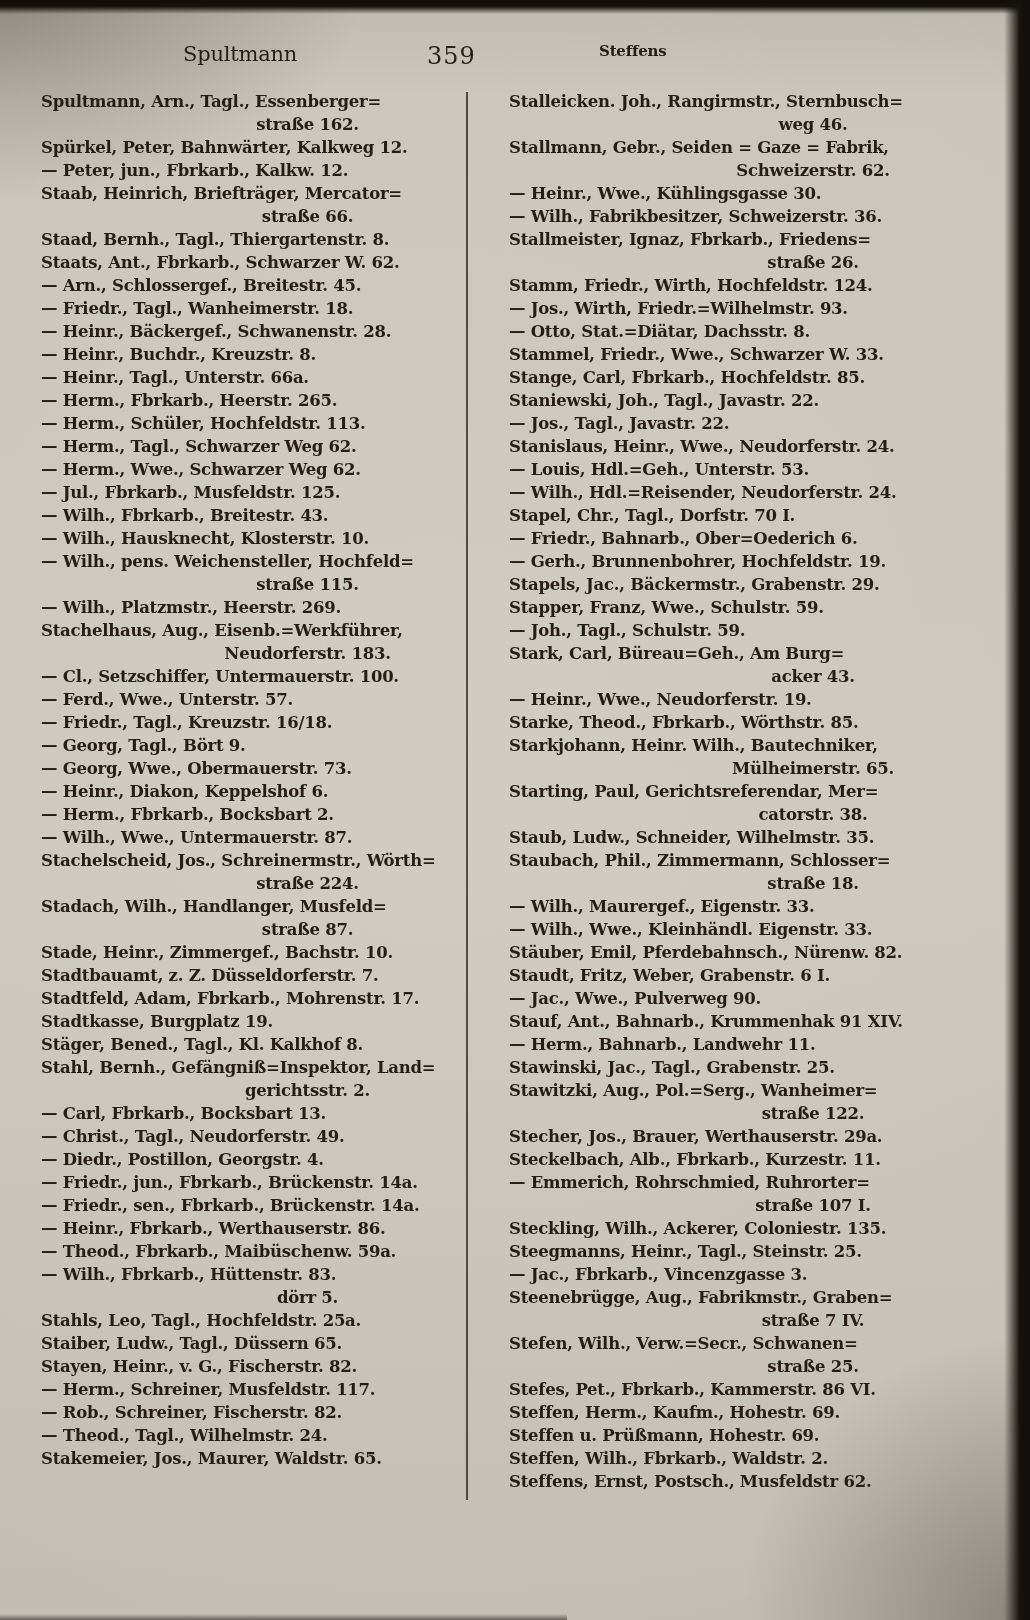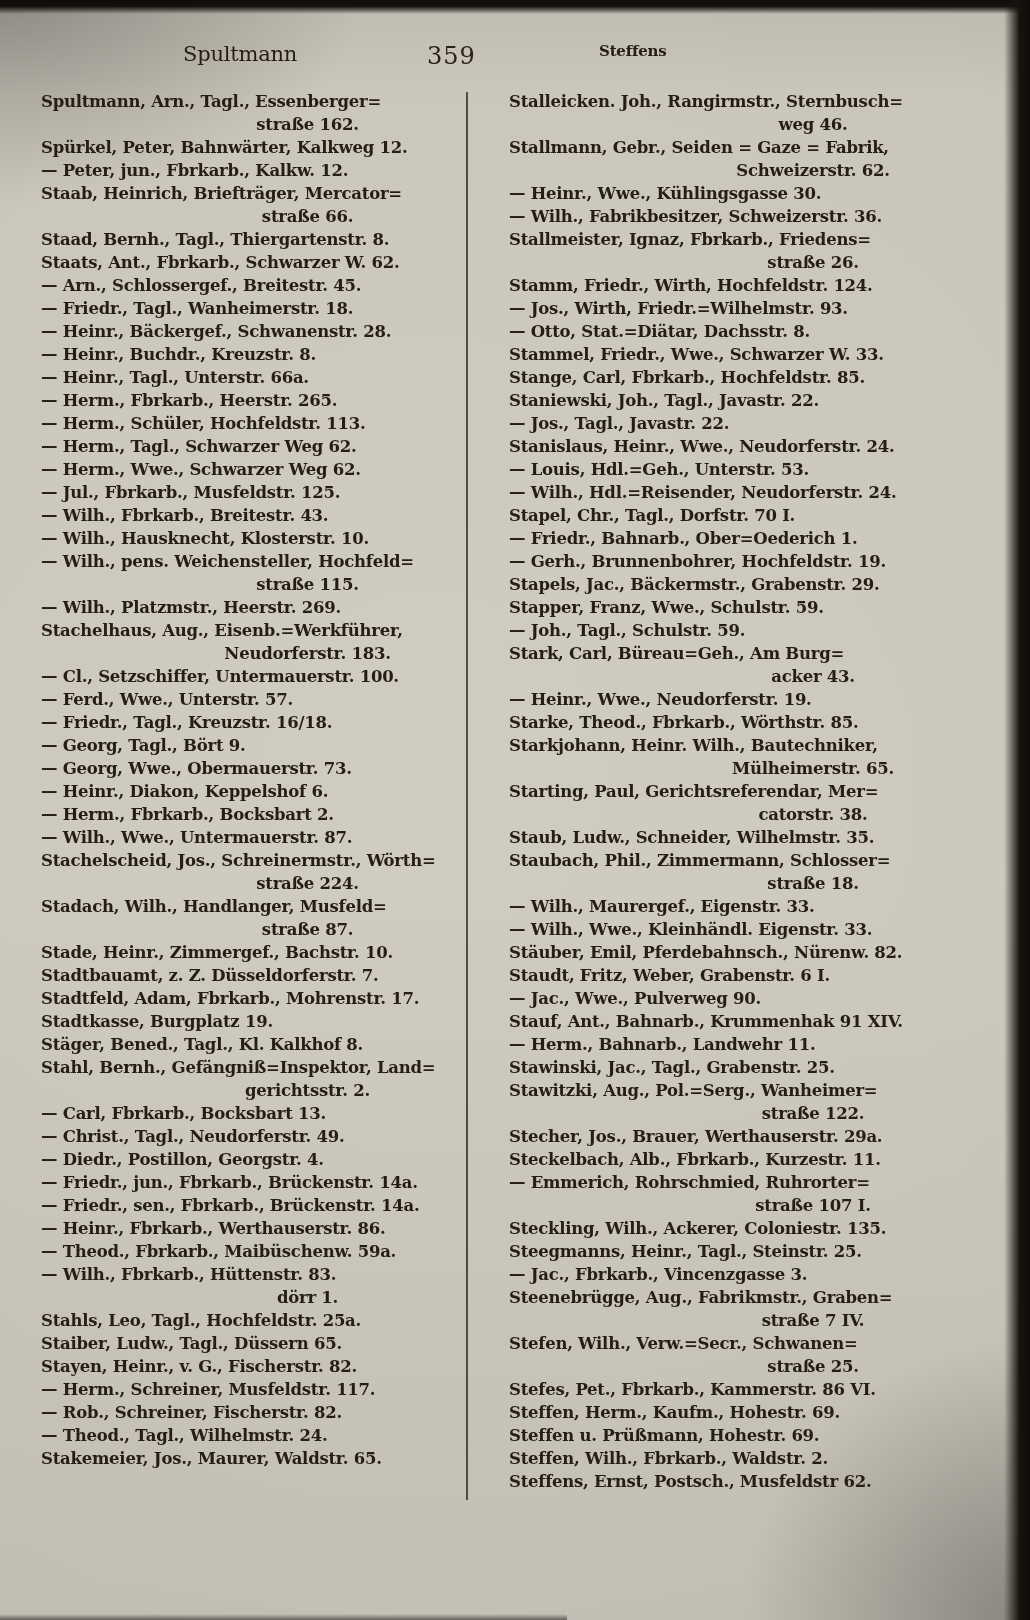--- a/index.html
+++ b/index.html
@@ -187,21 +187,21 @@
       <div class="entry">
         <div class="line">— Heinr., Fbrkarb., Werthauserstr. 86.</div>
       </div>
       <div class="entry">
         <div class="line">— Theod., Fbrkarb., Maibüschenw. 59a.</div>
       </div>
       <div class="entry">
         <div class="line">— Wilh., Fbrkarb., Hüttenstr. 83.</div>
       </div>
       <div class="entry">
-        <div class="line cont">dörr 1.</div>
+        <div class="line cont">dörr 5.</div>
       </div>
       <div class="entry">
         <div class="line">Stahls, Leo, Tagl., Hochfeldstr. 25a.</div>
       </div>
       <div class="entry">
         <div class="line">Staiber, Ludw., Tagl., Düssern 65.</div>
       </div>
       <div class="entry">
         <div class="line">Stayen, Heinr., v. G., Fischerstr. 82.</div>
       </div>
@@ -265,21 +265,21 @@
       <div class="entry">
         <div class="line">— Louis, Hdl.=Geh., Unterstr. 53.</div>
       </div>
       <div class="entry">
         <div class="line">— Wilh., Hdl.=Reisender, Neudorferstr. 24.</div>
       </div>
       <div class="entry">
         <div class="line">Stapel, Chr., Tagl., Dorfstr. 70 I.</div>
       </div>
       <div class="entry">
-        <div class="line">— Friedr., Bahnarb., Ober=Oederich 1.</div>
+        <div class="line">— Friedr., Bahnarb., Ober=Oederich 6.</div>
       </div>
       <div class="entry">
         <div class="line">— Gerh., Brunnenbohrer, Hochfeldstr. 19.</div>
       </div>
       <div class="entry">
         <div class="line">Stapels, Jac., Bäckermstr., Grabenstr. 29.</div>
       </div>
       <div class="entry">
         <div class="line">Stapper, Franz, Wwe., Schulstr. 59.</div>
       </div>

